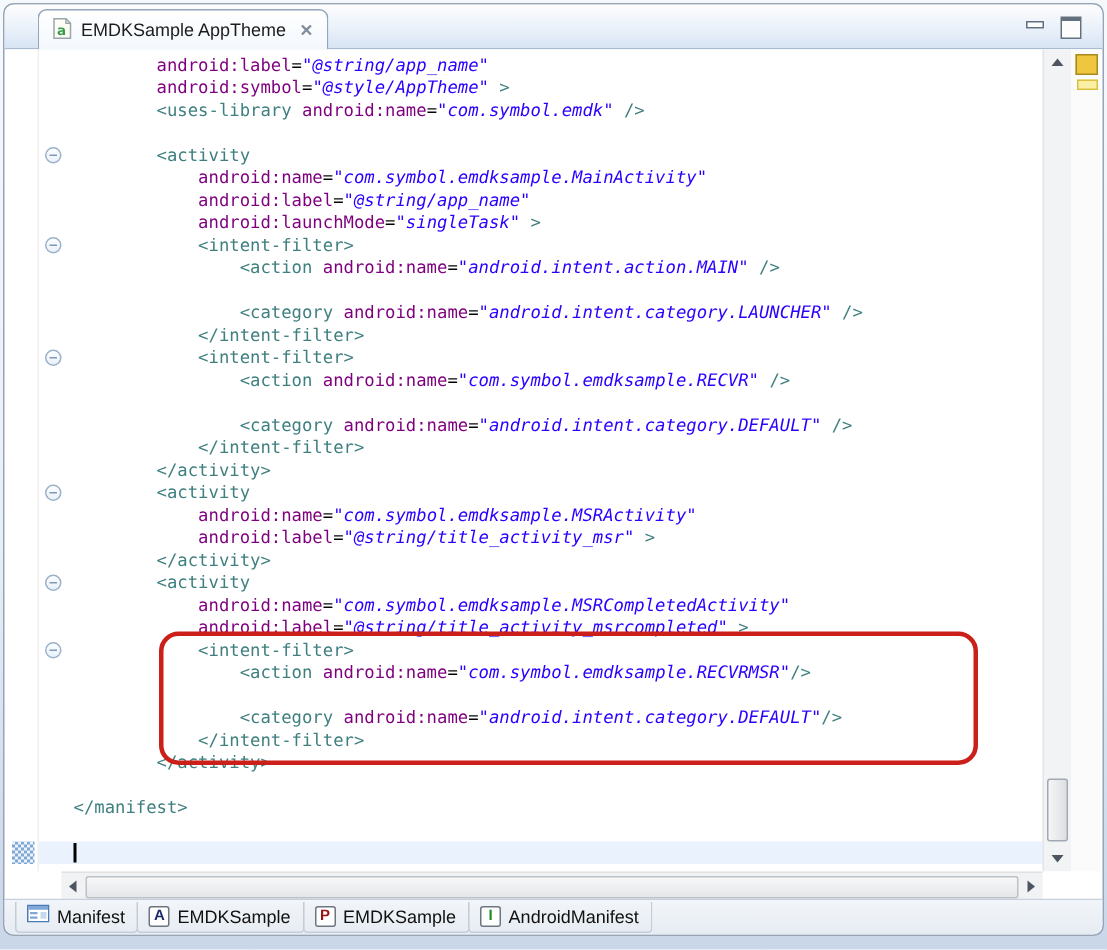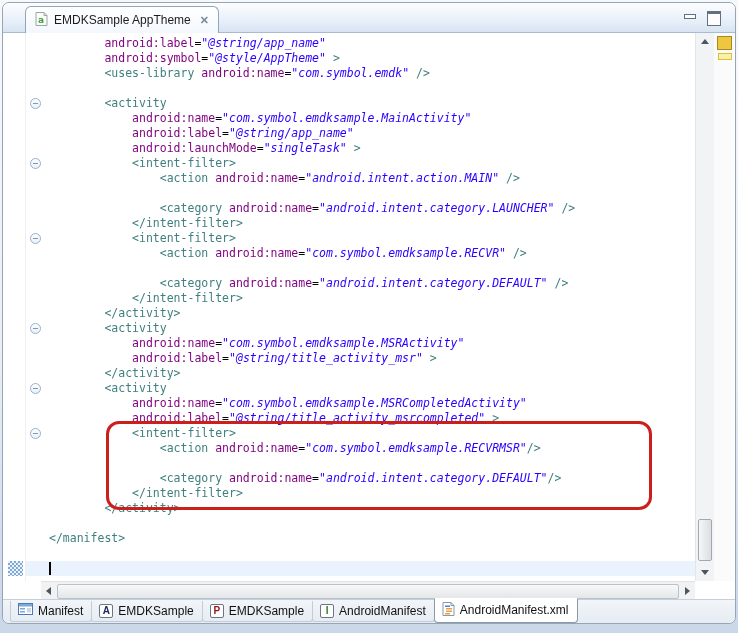--- a/index.html
+++ b/index.html
@@ -181,27 +181,16 @@
           <span>EMDKSample</span>
         </div>
         <div class="ptab">
           <span class="licon" style="color:#9B1414">P</span>
           <span>EMDKSample</span>
         </div>
         <div class="ptab">
           <span class="licon" style="color:#1F8A1F">I</span>
           <span>AndroidManifest</span>
         </div>
-        <div class="ptab active">
-          <span><svg width="13" height="14" viewBox="0 0 13 14">
-              <path d="M1 0.5 h8 l3 3 v10 h-11 z" fill="#ffffff" stroke="#8899aa"></path>
-              <path d="M9 0.5 v3 h3" fill="none" stroke="#8899aa"></path>
-              <rect x="3" y="3.5" width="5" height="1.4" fill="#4477bb"></rect>
-              <rect x="4" y="6" width="6" height="1.4" fill="#e89a3c"></rect>
-              <rect x="4" y="8.5" width="6" height="1.4" fill="#e89a3c"></rect>
-              <rect x="3" y="11" width="5" height="1.4" fill="#e89a3c"></rect>
-            </svg></span>
-          <span>AndroidManifest.xml</span>
-        </div>
       </div>
 
   </div>
 </div>
 
 </body></html>

